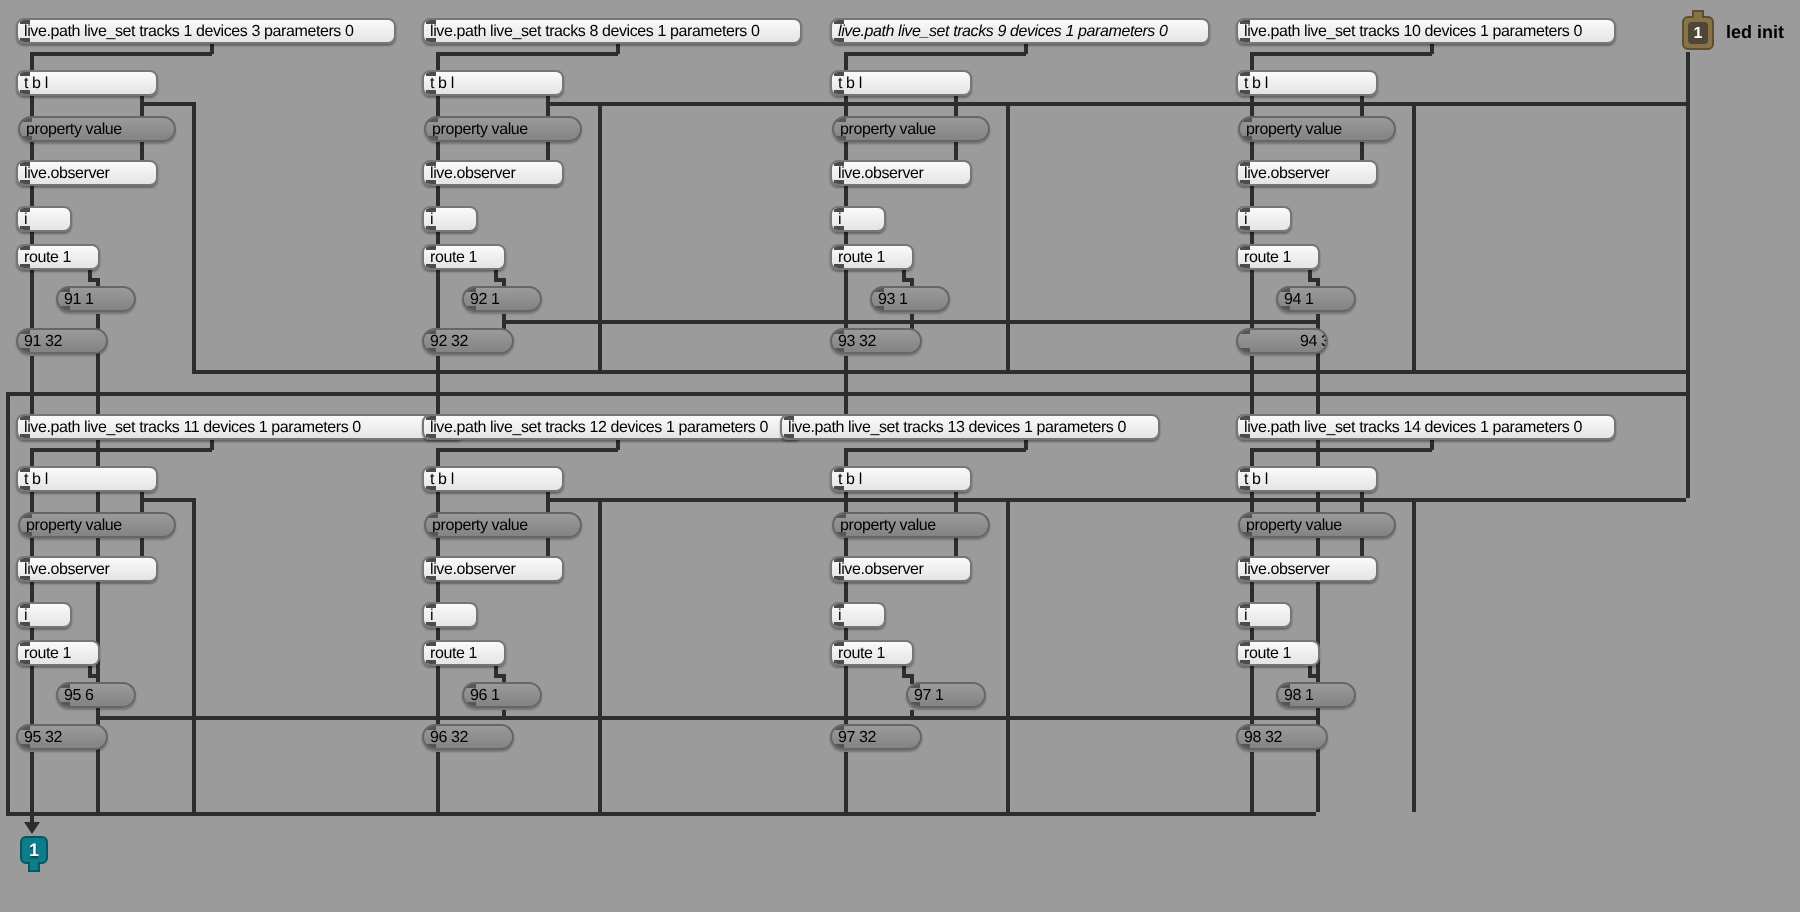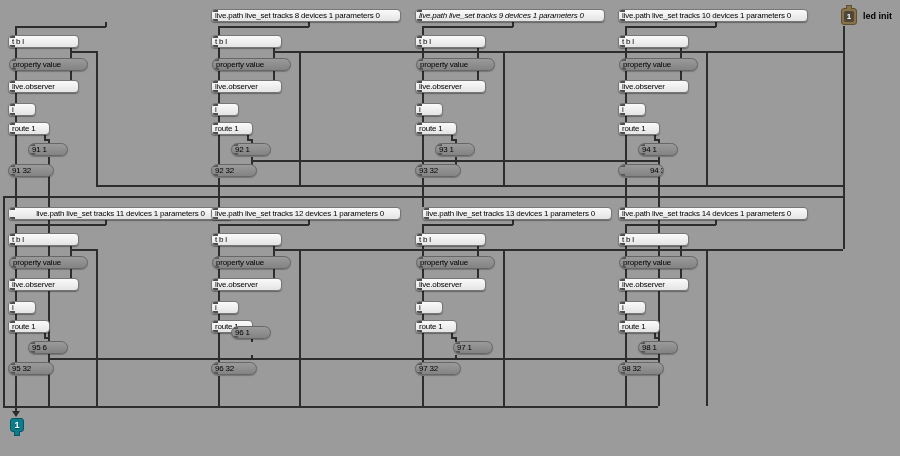--- a/index.html
+++ b/index.html
@@ -186,20 +186,21 @@
       <div class="wire" style="left: 48px; top: 358px; width: 1.5px; height: 48px;"></div>
       <div class="wire" style="left: 96px; top: 185px; width: 747px; height: 1.5px;"></div>
       <div class="wire" style="left: 3px; top: 196px; width: 840px; height: 1.5px;"></div>
       <div class="wire" style="left: 3px; top: 406px; width: 655px; height: 1.5px;"></div>
       <div class="wire" style="left: 3px; top: 196px; width: 1.5px; height: 210px;"></div>
       <div class="wire" style="left: 843px; top: 26px; width: 1.5px; height: 223px;"></div>
       <div class="wire" style="left: 15px; top: 406px; width: 1.5px; height: 6px;"></div>
       <div class="arrowhead" style="left: 11.5px; top: 411px;"></div>
     </div>
   <div id="columns">
+  <div class="box" style="left: 8px; top: 9px; width: 190px;">live.path live_set tracks 1 devices 3 parameters 0</div>
   <div class="box" style="left: 8px; top: 35px; width: 71px;">t b l</div>
   <div class="box pill" style="left: 9px; top: 58px; width: 79px;">property value</div>
   <div class="box" style="left: 8px; top: 80px; width: 71px;">live.observer</div>
   <div class="box" style="left: 8px; top: 103px; width: 28px;">i</div>
   <div class="box" style="left: 8px; top: 122px; width: 42px;">route 1</div>
   <div class="box pill" style="left: 28px; top: 143px; width: 40px;">91 1</div>
   <div class="box pill" style="left: 8px; top: 164px; width: 46px;">91 32</div>
 
   <div class="box" style="left: 211px; top: 9px; width: 190px;">live.path live_set tracks 8 devices 1 parameters 0</div>
   <div class="box" style="left: 211px; top: 35px; width: 71px;">t b l</div>
@@ -221,39 +222,39 @@
 
   <div class="box" style="left: 618px; top: 9px; width: 190px;">live.path live_set tracks 10 devices 1 parameters 0</div>
   <div class="box" style="left: 618px; top: 35px; width: 71px;">t b l</div>
   <div class="box pill" style="left: 619px; top: 58px; width: 79px;">property value</div>
   <div class="box" style="left: 618px; top: 80px; width: 71px;">live.observer</div>
   <div class="box" style="left: 618px; top: 103px; width: 28px;">i</div>
   <div class="box" style="left: 618px; top: 122px; width: 42px;">route 1</div>
   <div class="box pill" style="left: 638px; top: 143px; width: 40px;">94 1</div>
   <div class="box pill" style="left: 618px; top: 164px; width: 46px; padding-left: 31px;">94 32</div>
 
-  <div class="box" style="left: 8px; top: 207px; width: 224px; text-align: center;">live.path live_set tracks 11 devices 1 parameters 0</div>
+  <div class="box" style="left: 8px; top: 207px; width: 224px;">live.path live_set tracks 11 devices 1 parameters 0</div>
   <div class="box" style="left: 8px; top: 233px; width: 71px;">t b l</div>
   <div class="box pill" style="left: 9px; top: 256px; width: 79px;">property value</div>
   <div class="box" style="left: 8px; top: 278px; width: 71px;">live.observer</div>
   <div class="box" style="left: 8px; top: 301px; width: 28px;">i</div>
   <div class="box" style="left: 8px; top: 320px; width: 42px;">route 1</div>
   <div class="box pill" style="left: 28px; top: 341px; width: 40px;">95 6</div>
   <div class="box pill" style="left: 8px; top: 362px; width: 46px;">95 32</div>
 
   <div class="box" style="left: 211px; top: 207px; width: 190px;">live.path live_set tracks 12 devices 1 parameters 0</div>
   <div class="box" style="left: 211px; top: 233px; width: 71px;">t b l</div>
   <div class="box pill" style="left: 212px; top: 256px; width: 79px;">property value</div>
   <div class="box" style="left: 211px; top: 278px; width: 71px;">live.observer</div>
   <div class="box" style="left: 211px; top: 301px; width: 28px;">i</div>
   <div class="box" style="left: 211px; top: 320px; width: 42px;">route 1</div>
-  <div class="box pill" style="left: 231px; top: 326px; width: 40px;">96 1</div>
+  <div class="box pill" style="left: 231px; top: 341px; width: 40px;">96 1</div>
   <div class="box pill" style="left: 211px; top: 362px; width: 46px;">96 32</div>
 
-  <div class="box" style="left: 422px; top: 207px; width: 190px;">live.path live_set tracks 13 devices 1 parameters 0</div>
+  <div class="box" style="left: 390px; top: 207px; width: 190px;">live.path live_set tracks 13 devices 1 parameters 0</div>
   <div class="box" style="left: 415px; top: 233px; width: 71px;">t b l</div>
   <div class="box pill" style="left: 416px; top: 256px; width: 79px;">property value</div>
   <div class="box" style="left: 415px; top: 278px; width: 71px;">live.observer</div>
   <div class="box" style="left: 415px; top: 301px; width: 28px;">i</div>
   <div class="box" style="left: 415px; top: 320px; width: 42px;">route 1</div>
   <div class="box pill" style="left: 453px; top: 341px; width: 40px;">97 1</div>
   <div class="box pill" style="left: 415px; top: 362px; width: 46px;">97 32</div>
 
   <div class="box" style="left: 618px; top: 207px; width: 190px;">live.path live_set tracks 14 devices 1 parameters 0</div>
   <div class="box" style="left: 618px; top: 233px; width: 71px;">t b l</div>

